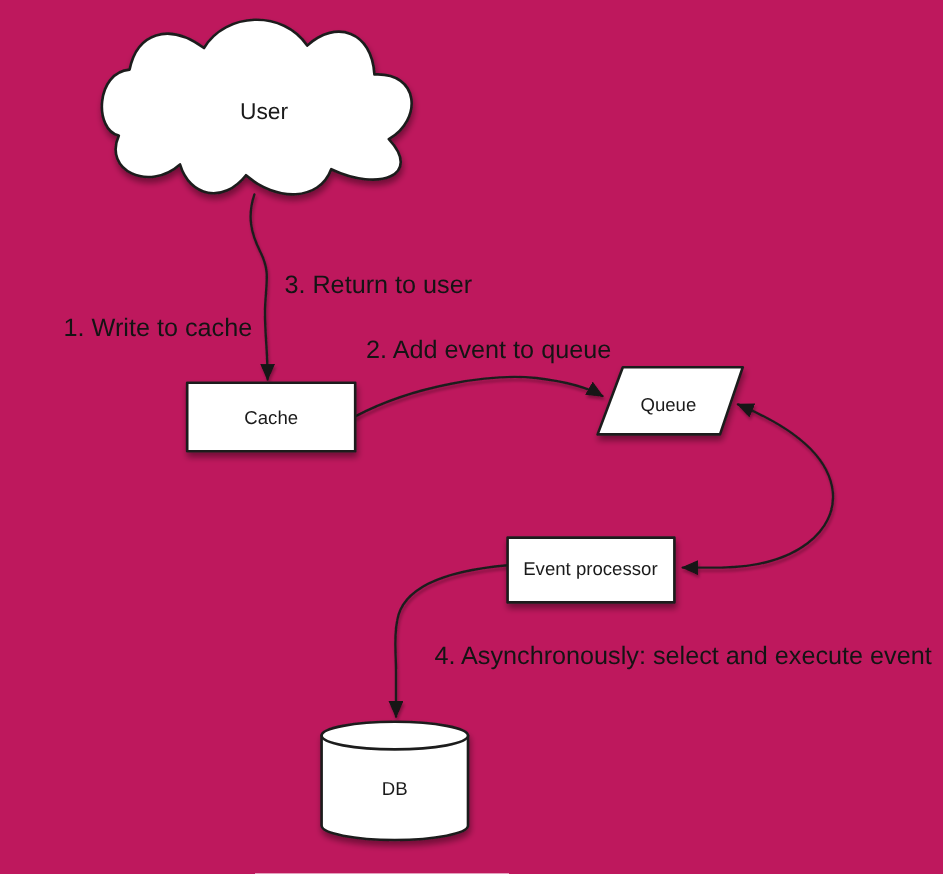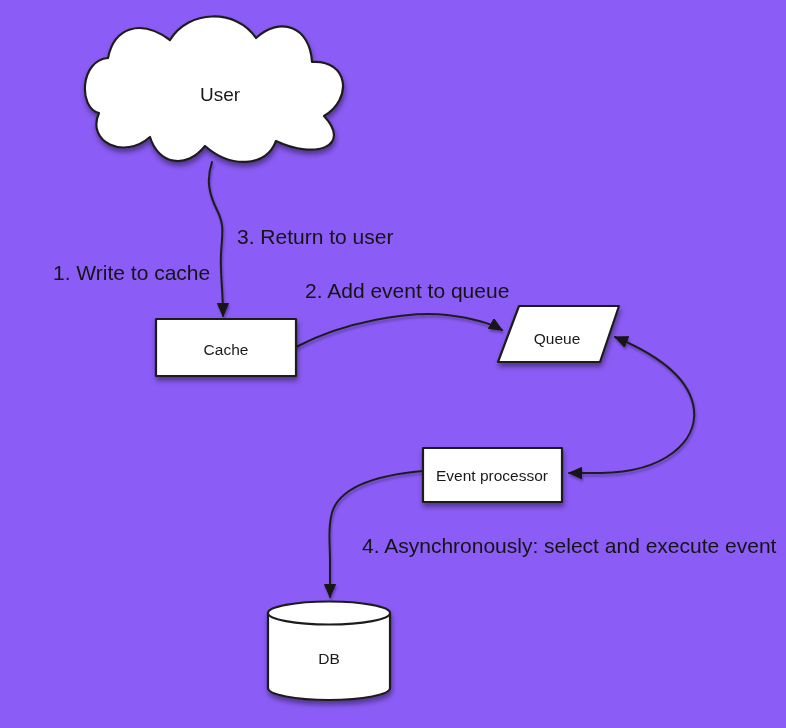--- a/index.html
+++ b/index.html
@@ -4,21 +4,21 @@
 <style>
   html, body {
     margin: 0;
     padding: 0;
     background: #ffffff;
   }
   .canvas {
     position: relative;
     width: 786px;
     height: 728px;
-    background: #8b5cf6;
+    background: #be185d;
     overflow: hidden;
     font-family: "Liberation Sans", "DejaVu Sans", sans-serif;
   }
   svg { display: block; }
   .shape {
     fill: #ffffff;
     stroke: #1f1f1f;
     stroke-width: 2.2;
     stroke-linejoin: round;
   }

